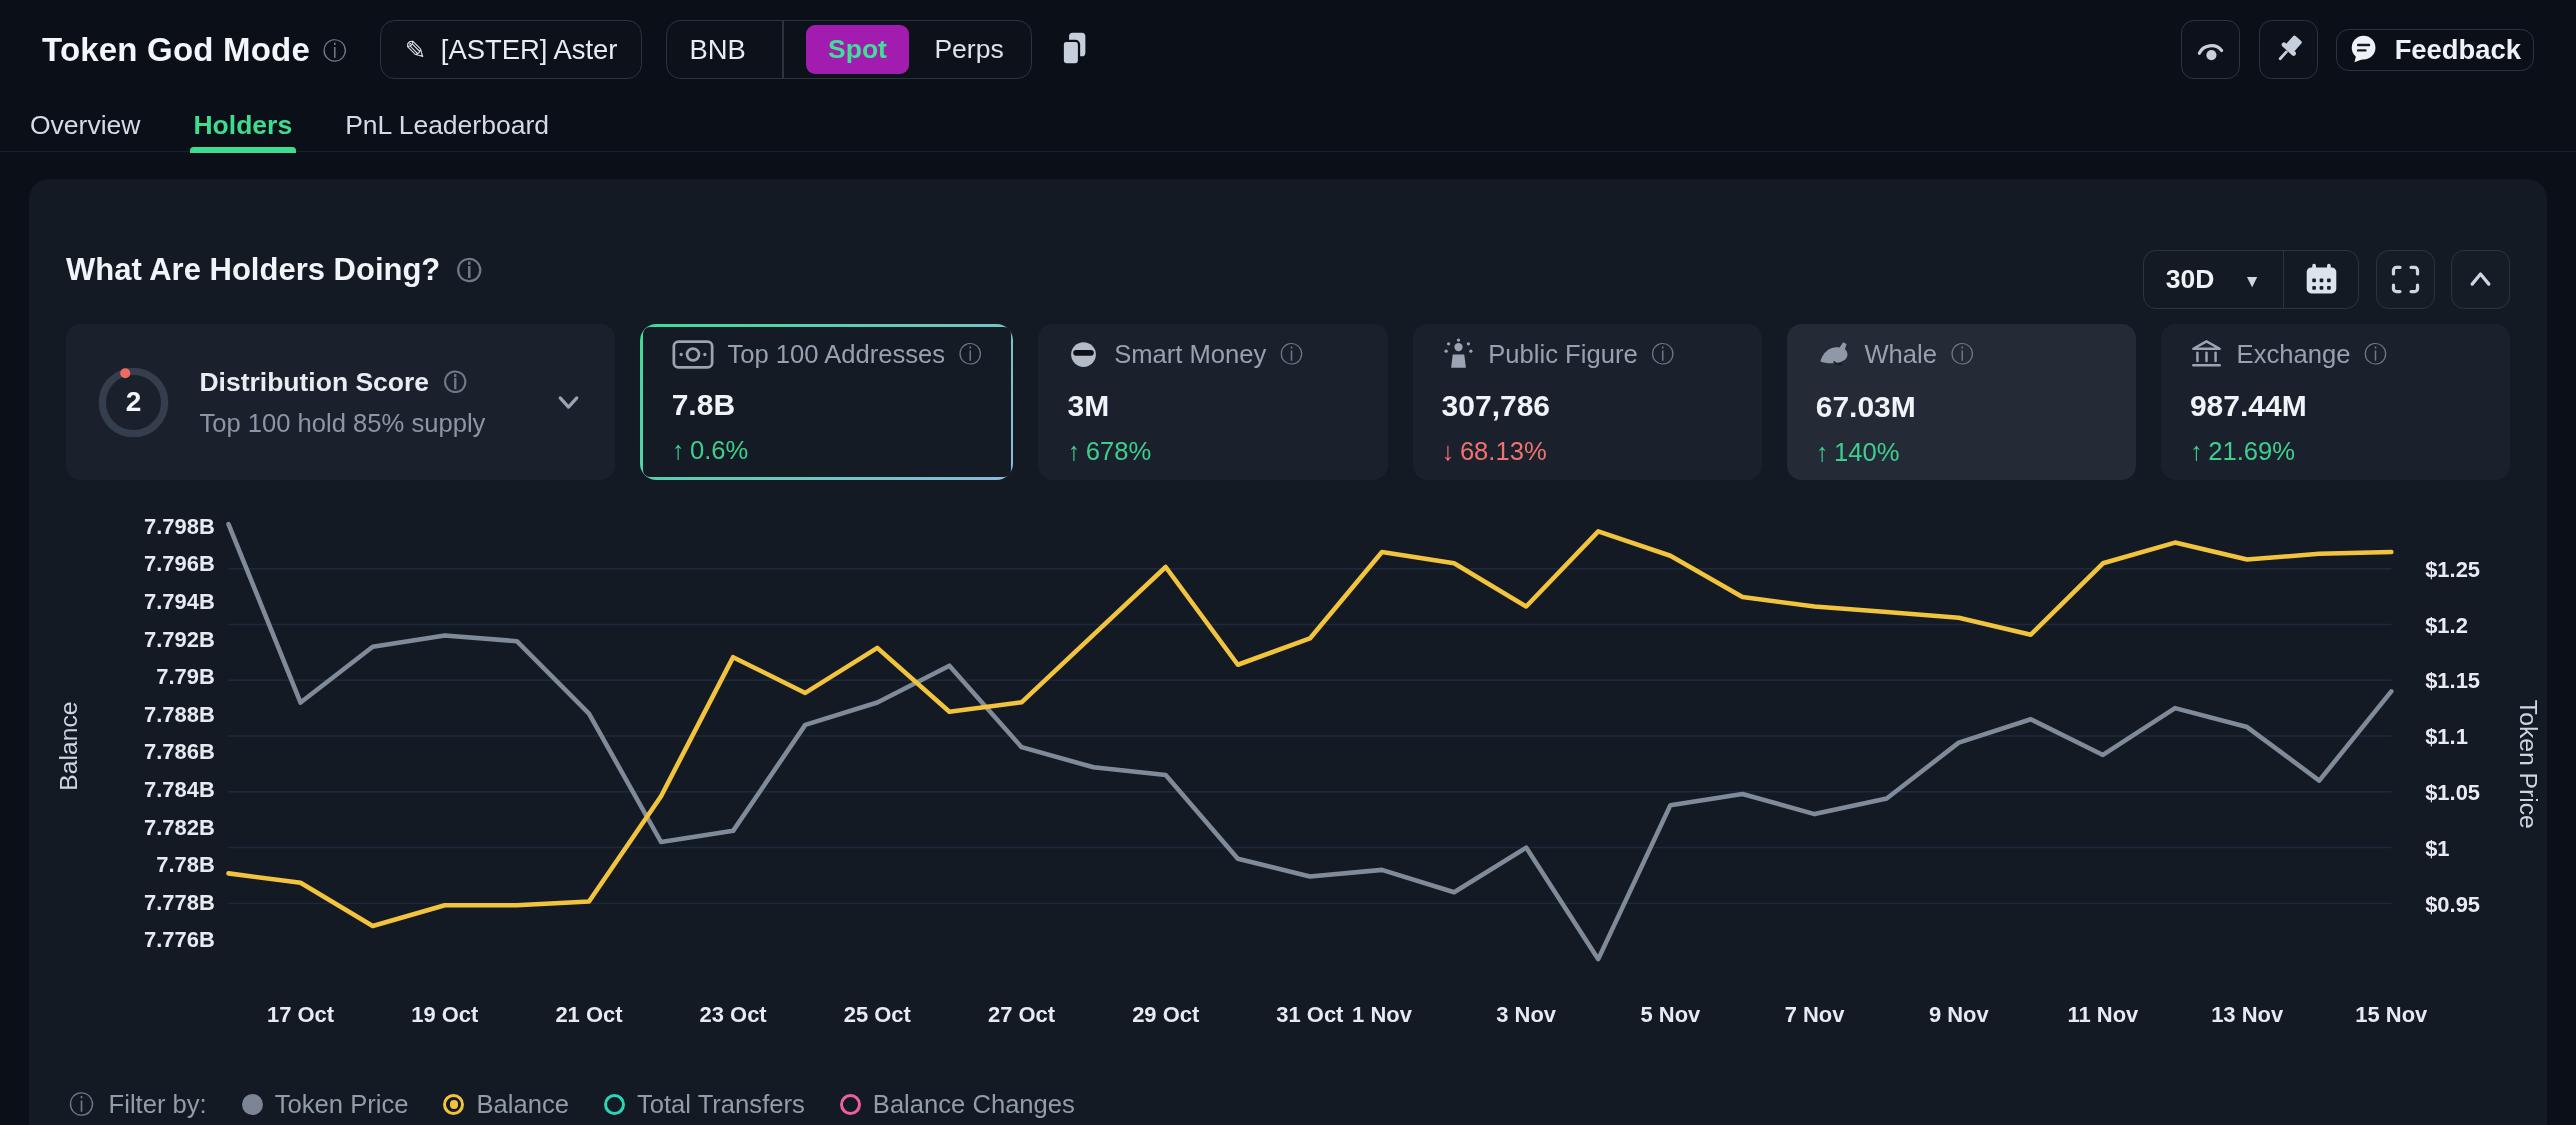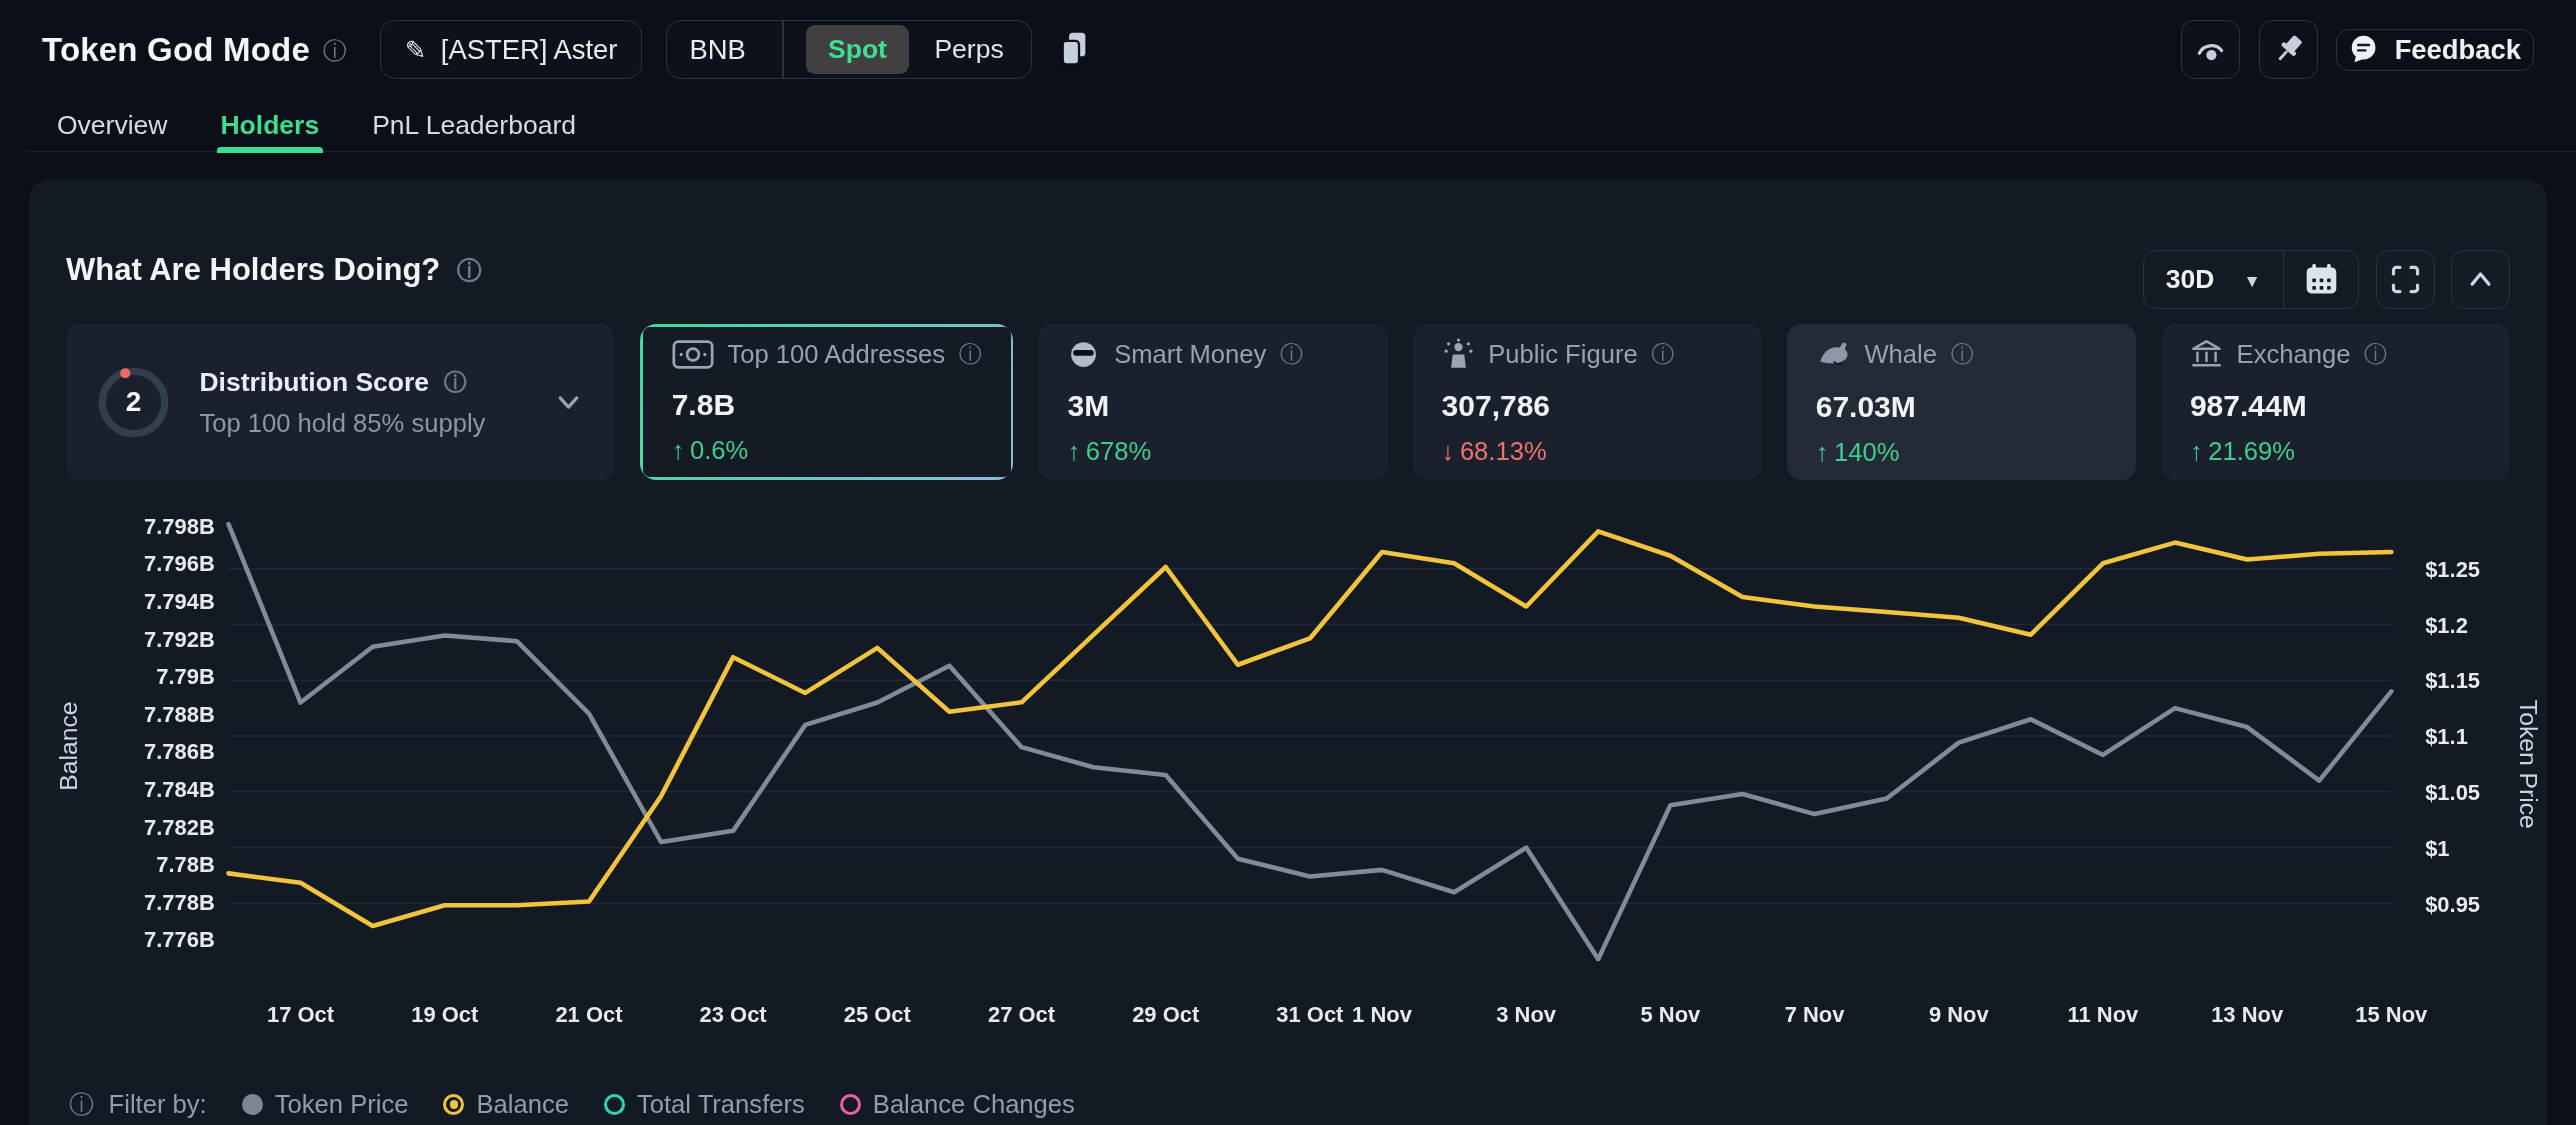--- a/index.html
+++ b/index.html
@@ -12,28 +12,28 @@
   
   .topbar{position:absolute;top:0;left:0;right:0;height:99px;display:flex;align-items:center;padding:0 42px;box-sizing:border-box;}
   .app-title{font-size:33px;font-weight:700;color:#f3f6fa;letter-spacing:0.2px;}
   .t-info{margin:3.7px 33px 0 12.8px;font-size:24px;}
   .pill{height:59px;border:1.8px solid #2a3441;border-radius:14.6px;display:flex;align-items:center;padding:0 24px;gap:14.6px;color:#e8edf3;font-size:27.4px;box-sizing:border-box;background:rgba(255,255,255,0.01);}
   .pencil{font-size:25.6px;color:#dfe5ec;}
   .chain-pill{margin-left:24px;padding:0;}
   .chain-seg{display:flex;align-items:center;gap:12.8px;padding:0 22px;height:100%;flex-direction:column;}
   .seg-divider{width:1.8px;height:100%;background:#2a3441;}
   .market-seg{display:flex;align-items:center;padding:0 7.3px;gap:5.5px;height:100%;}
-  .spot-btn{background:#404040;color:#3fe095;font-weight:700;font-size:26.5px;border-radius:9.1px;padding:9.1px 22px;}
+  .spot-btn{background:#a21caf;color:#3fe095;font-weight:700;font-size:26.5px;border-radius:9.1px;padding:9.1px 22px;}
   .perps-btn{color:#dfe5ec;font-size:26.5px;padding:9.1px 20px;}
   .copy-btn{margin-left:25.6px;display:flex;align-items:center;}
   .tb-right{margin-left:auto;display:flex;align-items:center;gap:18.3px;}
   .icon-btn{width:59px;height:59px;border:1.8px solid #2a3441;border-radius:12.8px;display:flex;align-items:center;justify-content:center;box-sizing:border-box;background:rgba(255,255,255,0.01);}
   .feedback-btn{height:42px;border:1.8px solid #2a3441;border-radius:12.8px;display:flex;align-items:center;gap:14.6px;padding:0 12px;color:#eef2f7;font-size:27.4px;font-weight:600;box-sizing:border-box;}
   
-  .tabs{position:absolute;top:99px;left:0;right:0;height:53px;display:flex;align-items:stretch;gap:53px;padding:0 30px;border-bottom:1.8px solid #1b222d;box-sizing:border-box;margin-left:27px;}
+  .tabs{position:absolute;top:99px;left:0;right:0;height:53px;display:flex;align-items:stretch;gap:53px;padding:0 30px;border-bottom:1.8px solid #1b222d;box-sizing:border-box;}
   .tab{display:flex;align-items:center;font-size:26.5px;color:#d5dbe4;position:relative;cursor:pointer;}
   .tab.active{color:#3ddc8f;font-weight:700;}
   .tab.active::after{content:"";position:absolute;left:-3.7px;right:-3.7px;bottom:-1.8px;height:5.5px;border-radius:3.7px 3.7px 0 0;background:#3ddc8f;}
   
   .panel{position:absolute;left:29px;right:29px;top:179px;height:970px;background:#141a24;border-radius:20px;}
   .panel-title{position:absolute;left:37px;top:73px;display:flex;align-items:center;gap:16.5px;font-size:31px;font-weight:700;color:#f1f4f9;}
   .controls{position:absolute;right:37px;top:71px;display:flex;align-items:center;gap:16.5px;}
   .tf-pill{height:59px;border:1.8px solid #2a3441;border-radius:12.8px;display:flex;align-items:center;box-sizing:border-box;}
   .tf-seg{display:flex;align-items:center;gap:29px;padding:0 22px;font-size:26.5px;font-weight:600;color:#eef2f7;height:100%;}
   .tf-caret{font-size:17.4px;color:#cfd7e1;margin-top:3.7px;}

